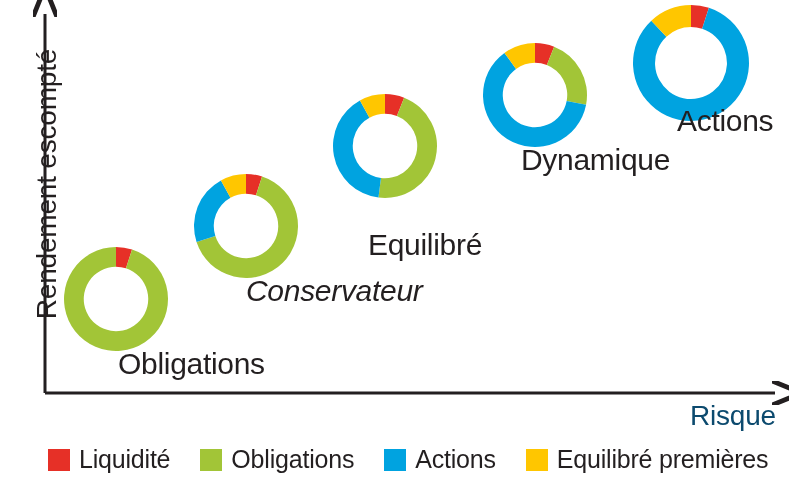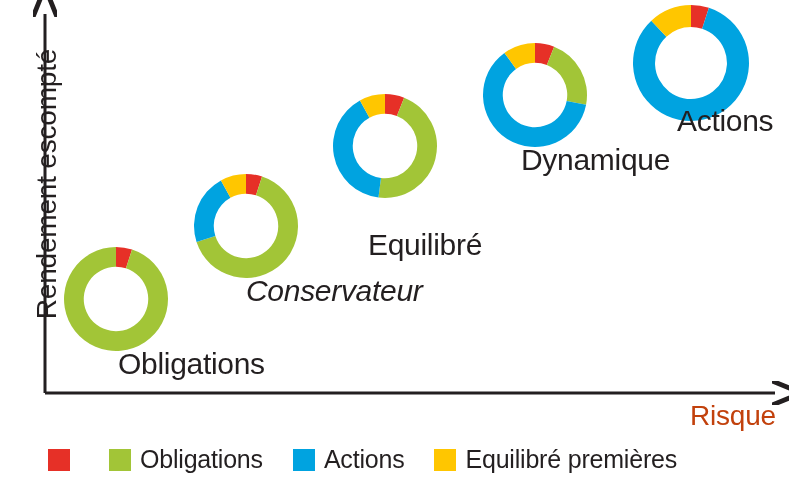--- a/index.html
+++ b/index.html
@@ -37,21 +37,21 @@
     font-size: 28px;
     color: #231f20;
     white-space: nowrap;
     letter-spacing: -0.2px;
   }
   .x-axis-title {
     position: absolute;
     left: 690px;
     top: 400px;
     font-size: 28px;
-    color: #c2410c;
+    color: #0c4a6e;
     white-space: nowrap;
     letter-spacing: -0.2px;
   }
   
   .donut {
     position: absolute;
   }
   .donut svg { display: block; }
   .donut-label {
     position: absolute;
@@ -146,20 +146,21 @@
           <path d="M 77.92298567374695 4.838722054881096 A 58 58 0 1 1 20.29626785613604 17.719819609558144 L 35.383686070804345 33.78628815792605 A 35.96 35.96 0 1 0 71.1122511177231 25.800007674026276 Z" fill="#00A3E0"></path>
           <path d="M 20.29626785613604 17.719819609558144 A 58 58 0 0 1 59.99999999999999 2 L 59.99999999999999 24.04 A 35.96 35.96 0 0 0 35.383686070804345 33.78628815792605 Z" fill="#FFC600"></path>
         </svg>
       </div>
       <div class="donut-label" style="left: 677px; top: 104px;">Actions</div>
     </div>
 
   <div class="legend" id="legend">
       <div class="legend-item">
         <span class="legend-swatch" style="background: rgb(230, 48, 39);"></span>
+        <span class="legend-label">Liquidité</span>
       </div>
       <div class="legend-item">
         <span class="legend-swatch" style="background: rgb(162, 197, 55);"></span>
         <span class="legend-label">Obligations</span>
       </div>
       <div class="legend-item">
         <span class="legend-swatch" style="background: rgb(0, 163, 224);"></span>
         <span class="legend-label">Actions</span>
       </div>
       <div class="legend-item">

